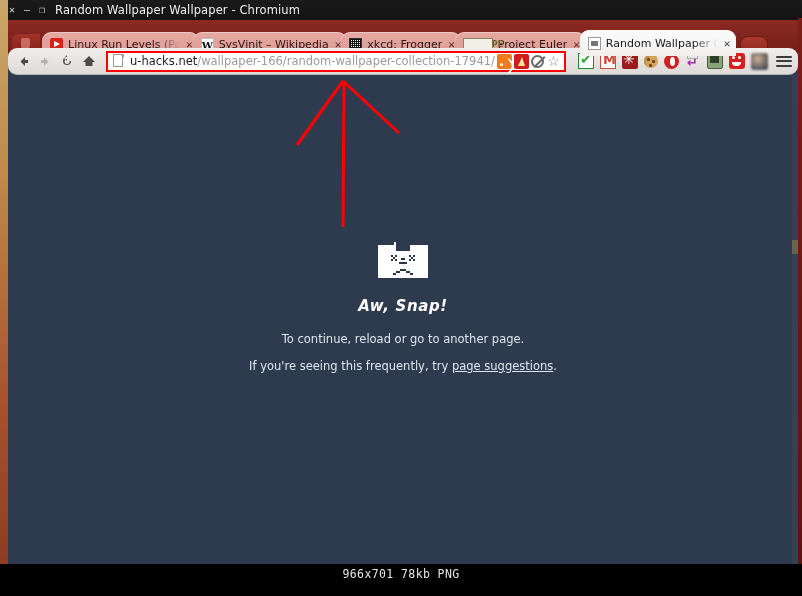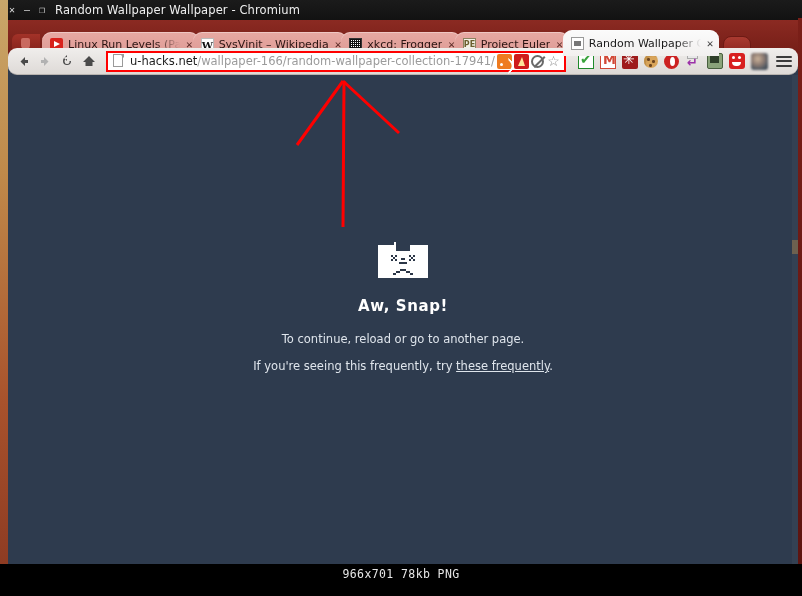--- a/index.html
+++ b/index.html
@@ -126,21 +126,21 @@
   .fav-yt::after{content:""; position:absolute; left:4px; top:3px;
     border-left:6px solid #fff; border-top:3.5px solid transparent; border-bottom:3.5px solid transparent;}
   .fav-wiki { background:#fff; color:#111; font-family:"DejaVu Serif",serif; font-size:10px;
     text-align:center; line-height:13px; font-weight:bold; border:1px solid #bbb; box-sizing:border-box;}
   .fav-xkcd { background:#fff; border:1px solid #333; box-sizing:border-box;
     background-image:
       repeating-linear-gradient(0deg,#111 0 1px,transparent 1px 2px),
       repeating-linear-gradient(90deg,#111 0 1px,transparent 1px 2px);
   }
   .fav-pe { background:#f2f0e6; border:1px solid #8c8360; box-sizing:border-box; color:#6b5f2e;
-    font-size:8px; line-height:11px; text-align:center; font-weight:bold;}
+    font-size:8px; line-height:11px; text-align:center; font-weight:bold;padding-left:28px;}
   .fav-generic { background:#fff; border:1px solid #9a9a9a; box-sizing:border-box; }
   .fav-generic::after{content:""; position:absolute; left:2px; top:3px; width:7px; height:5px;
     background:#777;}
 
   
   .toolbar {
     position: absolute; left: 8px; top: 48px; width: 790px; height: 27px;
     background: linear-gradient(to bottom, #f0eeec 0%, #dedad7 100%);
     border-bottom: 1px solid #b9b4b0;
     display: flex; align-items: center;
@@ -243,21 +243,21 @@
   .arrow-svg { position: absolute; left: 0; top: 0; }
 
   .err {
     position: absolute; left: 0; right: 0; top: 164px;
     text-align: center;
     color: #e9edf2;
   }
   .sad-folder { margin: 0 auto 16px auto; width: 54px; height: 42px; position: relative; }
   .err-title {
     font-size: 15px; font-weight: bold; color: #ffffff;
-    letter-spacing: .6px; margin-bottom: 16px;
+    letter-spacing: .6px; margin-bottom: 16px; font-style: italic;
   }
   .err-line { font-size: 11.5px; color: #dfe5ec; line-height: 16px; }
   .err-gap { height: 11px; }
   .err-link { color: #dfe5ec; text-decoration: underline; }
 
   
   .statusbar {
     position: absolute; left: 0; bottom: 12px; width: 802px; height: 20px;
     background: #000; color: #e6e6e6;
     display: flex; align-items: center; justify-content: center;
@@ -409,21 +409,21 @@
               <rect x="30" y="32" width="4" height="2"></rect>
               <rect x="34" y="34" width="3" height="2"></rect>
               <rect x="17" y="34" width="3" height="2"></rect>
             </g>
           </svg>
         </div>
 
         <div class="err-title">Aw, Snap!</div>
         <div class="err-line">To continue, reload or go to another page.</div>
         <div class="err-gap"></div>
-        <div class="err-line"><span>If you're seeing this frequently, try </span><a class="err-link" href="#">these frequently</a><span>.</span></div>
+        <div class="err-line"><span>If you're seeing this frequently, try </span><a class="err-link" href="#">page suggestions</a><span>.</span></div>
       </div>
 
       <div class="vscroll">
         <div class="vscroll-thumb"></div>
       </div>
     </div>
 
   </div>
 
   <div class="statusbar">

